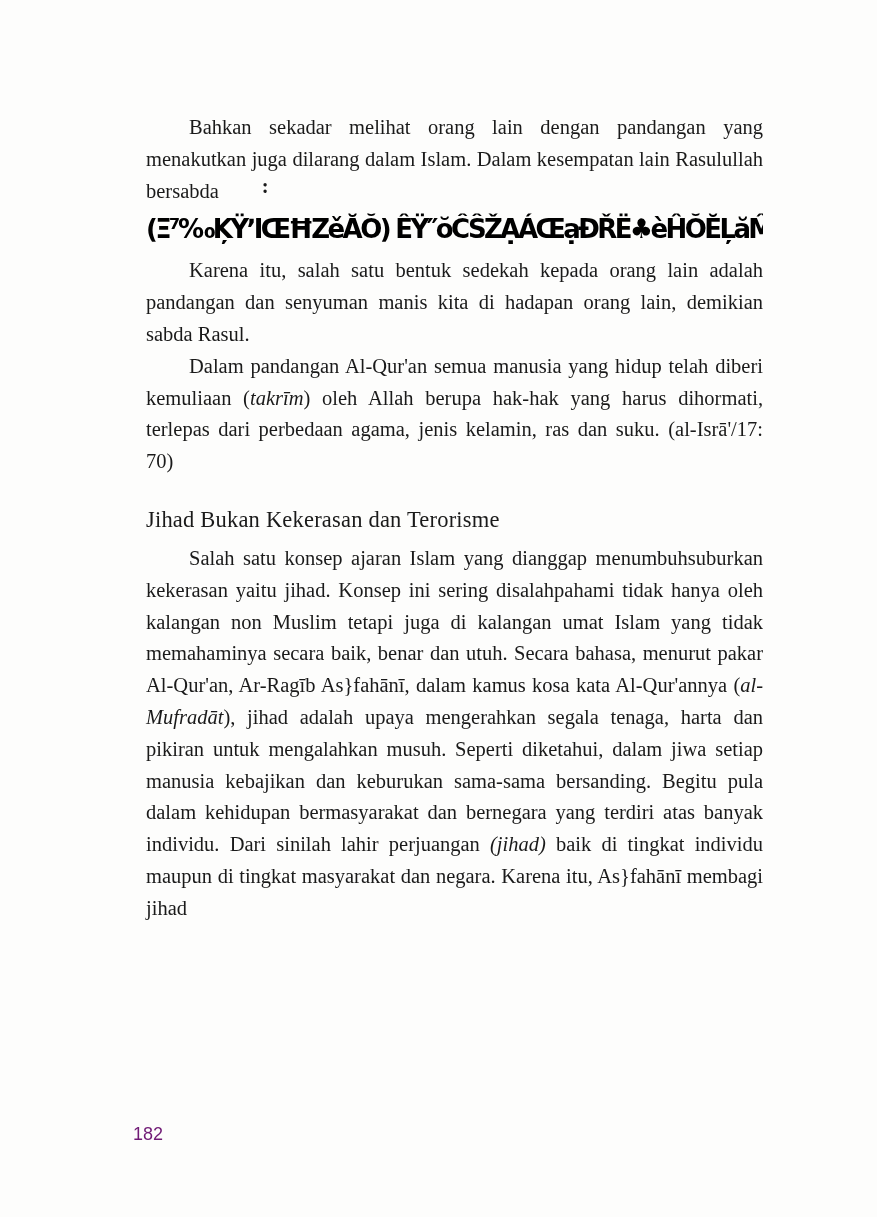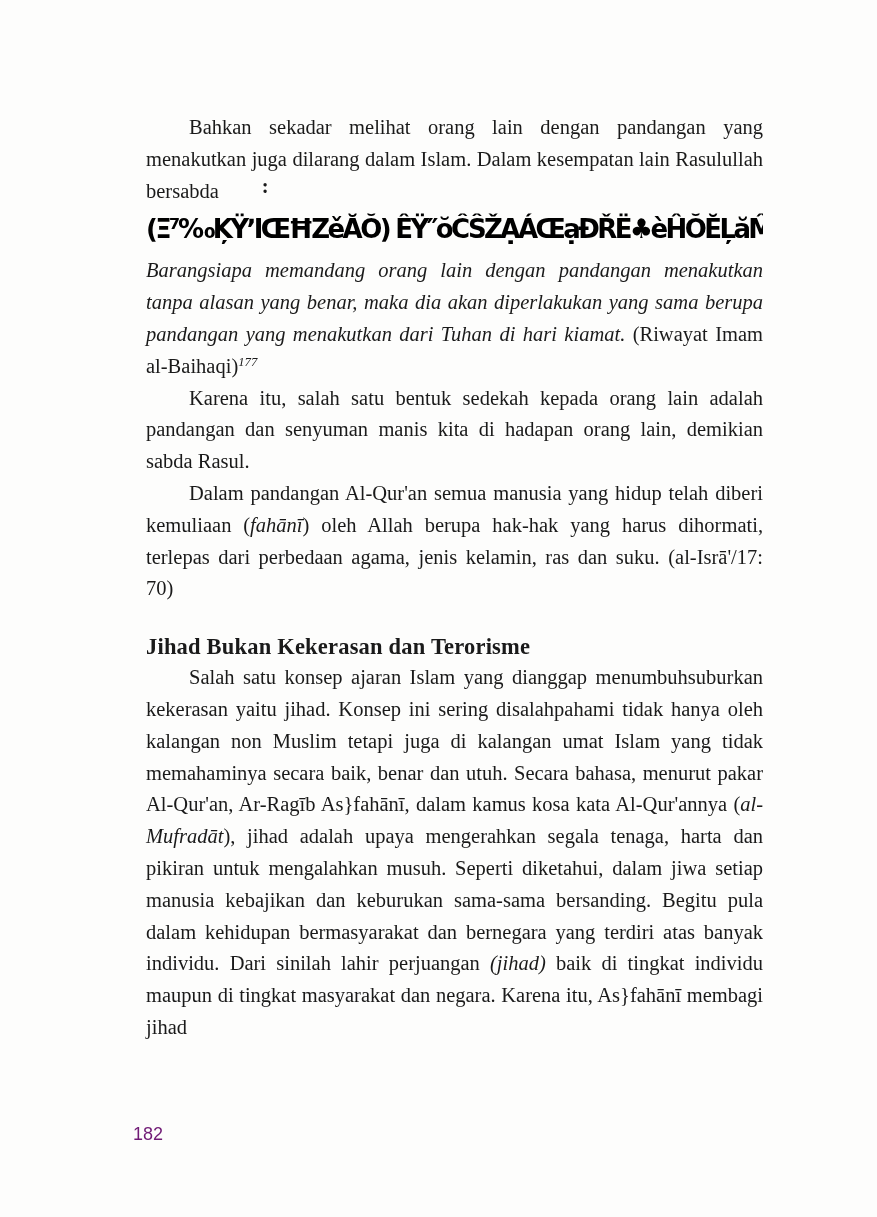--- a/index.html
+++ b/index.html
@@ -46,48 +46,46 @@
   sup.fn {
     font-style: italic;
     font-size: 0.62em;
     line-height: 0;
     vertical-align: 0.55em;
   }
   .it-inline { font-style: italic; }
   h2.section {
     font-size: 22.5px;
     line-height: 30px;
-    font-weight: bold;
-    margin: 27px 0 0 0;
+    font-weight: normal;
+    margin: 27px 0 8px 0;
     letter-spacing: 0.2px;
   }
   .pagenum {
     position: absolute;
     left: 133px; top: 1124px;
     font-family: "Liberation Sans", sans-serif;
     font-size: 18px;
     color: #701a75;
   }
 </style>
 </head>
 <body>
 
 <div class="page">
   <div class="content">
 
     <p class="body indent"><span>Bahkan sekadar melihat orang lain dengan pandangan yang menakutkan juga dilarang dalam Islam. Dalam kesempatan lain Rasulullah bersabda</span><span class="raised-colon">:</span></p>
 
     <div class="hadith">(Ξ⁷‰ĶŸʼIŒĦZěĂŎ) ÊŸ″ŏĈŜŽẠÁŒạĐŘË♣èĤŎĔĻăM̂ậḩŢĒãťăġŕ ĂĒŖŢặĔŦʼĦĕăĿĂĒŎΩ</div>
 
-    <p class="body quote"><span class="it">Barangsiapa memandang orang lain dengan pandangan menakutkan tanpa alasan yang benar, maka dia akan diperlakukan yang sama berupa pandangan yang menakutkan dari Tuhan di hari kiamat.</span>
-      <span class="roman">(Riwayat Imam al-Baihaqi)</span><sup class="fn">177</sup></p>
 
     <p class="body indent">Karena itu, salah satu bentuk sedekah kepada orang lain adalah pandangan dan senyuman manis kita di hadapan orang lain, demikian sabda Rasul.</p>
 
-    <p class="body indent"><span>Dalam pandangan Al-Qur'an semua manusia yang hidup telah diberi kemuliaan (</span><span class="it-inline">fahānī</span><span>) oleh Allah berupa hak-hak yang harus dihormati, terlepas dari perbedaan agama, jenis kelamin, ras dan suku. (al-Isrā'/17: 70)</span></p>
+    <p class="body indent"><span>Dalam pandangan Al-Qur'an semua manusia yang hidup telah diberi kemuliaan (</span><span class="it-inline">takrīm</span><span>) oleh Allah berupa hak-hak yang harus dihormati, terlepas dari perbedaan agama, jenis kelamin, ras dan suku. (al-Isrā'/17: 70)</span></p>
 
     <h2 class="section">Jihad Bukan Kekerasan dan Terorisme</h2>
 
     <p class="body indent"><span>Salah satu konsep ajaran Islam yang dianggap menumbuhsuburkan kekerasan yaitu jihad. Konsep ini sering disalahpahami tidak hanya oleh kalangan non Muslim tetapi juga di kalangan umat Islam yang tidak memahaminya secara baik, benar dan utuh. Secara bahasa, menurut pakar Al-Qur'an, Ar-Ragīb As}fahānī, dalam kamus kosa kata Al-Qur'annya (</span><span class="it-inline">al-Mufradāt</span><span>), jihad adalah upaya mengerahkan segala tenaga, harta dan pikiran untuk mengalahkan musuh. Seperti diketahui, dalam jiwa setiap manusia kebajikan dan keburukan sama-sama bersanding. Begitu pula dalam kehidupan bermasyarakat dan bernegara yang terdiri atas banyak individu. Dari sinilah lahir perjuangan </span><span class="it-inline">(jihad)</span><span> baik di tingkat individu maupun di tingkat masyarakat dan negara. Karena itu, As}fahānī membagi jihad</span></p>
 
   </div>
 
   <div class="pagenum">182</div>
 </div>
 

